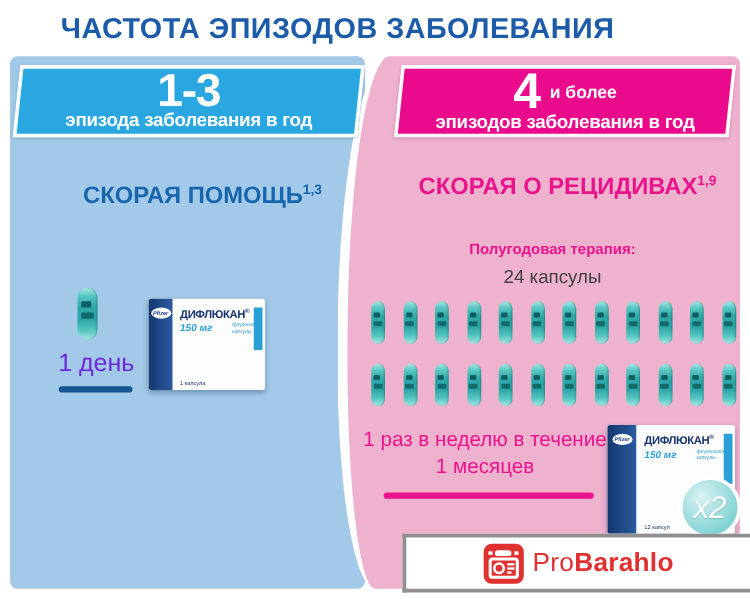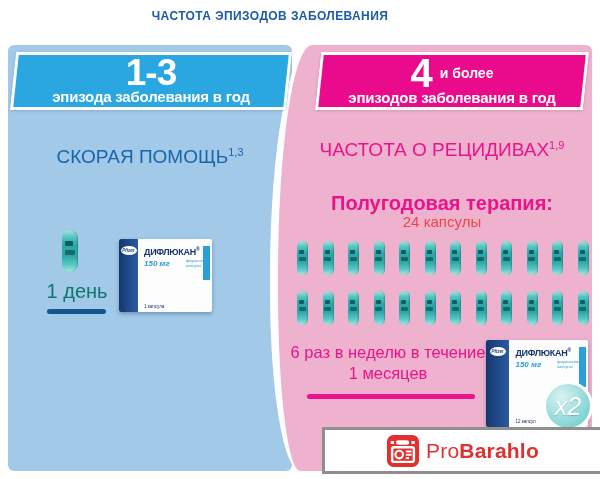--- a/index.html
+++ b/index.html
@@ -1,21 +1,21 @@
 <!DOCTYPE html>
 <html><head>
 <meta charset="utf-8">
 <style>
   html,body{margin:0;padding:0;background:#fff;}
   .canvas{position:relative;width:600px;height:479px;background:#fff;overflow:hidden;
           font-family:"Liberation Sans",sans-serif;}
 
   
   .title{position:absolute;top:9px;left:0;width:540px;text-align:center;
-         font-size:12px;font-weight:bold;color:#1c5ba8;letter-spacing:.4px;}
+         font-size:23px;font-weight:bold;color:#1c5ba8;letter-spacing:.4px;}
 
   
   .panel-blue{position:absolute;left:8px;top:45px;width:284px;height:426px;
               background:#a2c9e8;border-radius:6px;z-index:1;}
   .panel-pink{position:absolute;left:270px;top:45px;width:322px;height:426px;
               box-sizing:border-box;background:#efb2ce;border-left:8px solid #fff;
               border-top-left-radius:42px 230px;border-bottom-left-radius:30px 180px;
               border-top-right-radius:6px;border-bottom-right-radius:6px;z-index:2;}
 
   
@@ -26,34 +26,34 @@
   .banner-pink{left:318px;width:268px;background:#ea0b8c;}
   .unskew{transform:skewX(6deg);width:100%;height:100%;display:flex;
           flex-direction:column;align-items:center;justify-content:center;color:#fff;}
   .big-num{font-size:37px;font-weight:bold;line-height:31px;letter-spacing:-1px;}
   .banner-row{display:flex;align-items:flex-start;justify-content:center;gap:8px;}
   .banner-row .big-num{font-size:40px;line-height:32px;}
   .more{font-size:14px;font-weight:bold;margin-top:8px;}
   .banner-sub{font-size:15px;font-weight:bold;letter-spacing:-.2px;}
 
   
-  .headline{position:absolute;text-align:center;font-weight:normal;font-size:19px;z-index:5;}
+  .headline{position:absolute;text-align:center;font-weight:bold;font-size:19px;z-index:5;padding-left:12px;}
   .headline sup{font-size:11px;}
   .headline-left{left:8px;top:146px;width:284px;color:#1766ad;}
   .headline-right{left:292px;top:139px;width:300px;color:#e9138c;}
   .therapy-title{position:absolute;left:292px;top:192px;width:300px;text-align:center;
-                 color:#e9138c;font-size:20px;font-weight:bold;z-index:5;}
+                 color:#e9138c;font-size:12px;font-weight:bold;z-index:5;}
   .therapy-count{position:absolute;left:292px;top:213px;width:300px;text-align:center;
-                 color:#ef4444;font-size:15px;z-index:5;}
+                 color:#404040;font-size:15px;z-index:5;}
   .schedule{position:absolute;left:288px;top:342px;width:200px;text-align:center;
             color:#e9138c;font-size:16.5px;line-height:21px;z-index:5;}
   .schedule-bar{position:absolute;left:307px;top:394px;width:168px;height:5px;
                 background:#e9138c;border-radius:3px;z-index:5;}
   .day-label{position:absolute;left:38px;top:280px;width:78px;text-align:center;
-             color:#0f766e;font-size:20px;z-index:5;}
+             color:#6d28d9;font-size:20px;z-index:5;}
   .day-bar{position:absolute;left:47px;top:309px;width:59px;height:5px;
            background:#14568f;border-radius:3px;z-index:5;}
 
   
   .capsule{position:relative;width:11px;height:34px;border-radius:5.5px;
            background:linear-gradient(180deg,#a9e6e2 0%,#57c6c2 16%,#2ea8a6 36%,
                       #2ea8a6 62%,#57c6c2 82%,#a9e6e2 100%);
            box-shadow:inset -1px 0 1px rgba(0,60,60,.25);}
   .capsule::before{content:"";position:absolute;left:2px;top:9px;width:5px;height:4px;
                    background:#0d5f63;border-radius:1px;}
@@ -156,21 +156,21 @@
           <span>флуконазол</span><br>
           <span>капсулы</span>
         </span>
       </div>
       <div class="pack-stripe"></div>
       <div class="pack-count">1 капсула</div>
     </div>
   </div>
 
   <div class="headline headline-right">
-    <span>ЧАСТОТА О РЕЦИДИВАХ</span><sup>1,9</sup>
+    <span>СКОРАЯ О РЕЦИДИВАХ</span><sup>1,9</sup>
   </div>
 
   <div class="therapy-title">Полугодовая терапия:</div>
   <div class="therapy-count">24 капсулы</div>
 
   <div class="capsule-grid">
       <div class="capsule"></div>
       <div class="capsule"></div>
       <div class="capsule"></div>
       <div class="capsule"></div>
@@ -190,21 +190,21 @@
       <div class="capsule"></div>
       <div class="capsule"></div>
       <div class="capsule"></div>
       <div class="capsule"></div>
       <div class="capsule"></div>
       <div class="capsule"></div>
       <div class="capsule"></div>
     </div>
 
   <div class="schedule">
-    <div>6 раз в неделю в течение</div>
+    <div>1 раз в неделю в течение</div>
     <div>1 месяцев</div>
   </div>
   <div class="schedule-bar"></div>
 
   <div class="pack pack-right">
     <div class="pack-spine">
       <div class="pfizer-oval">Pfizer</div>
     </div>
     <div class="pack-face">
       <div class="pack-name">

